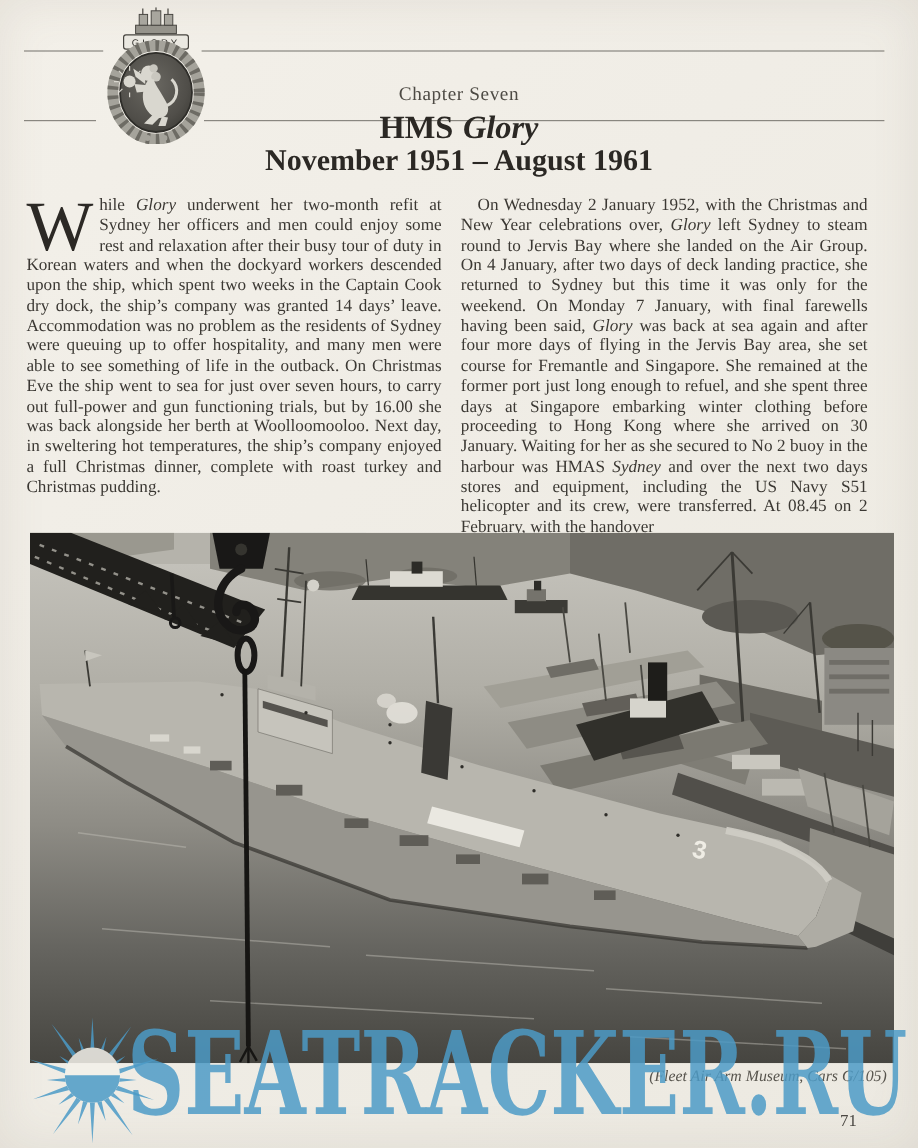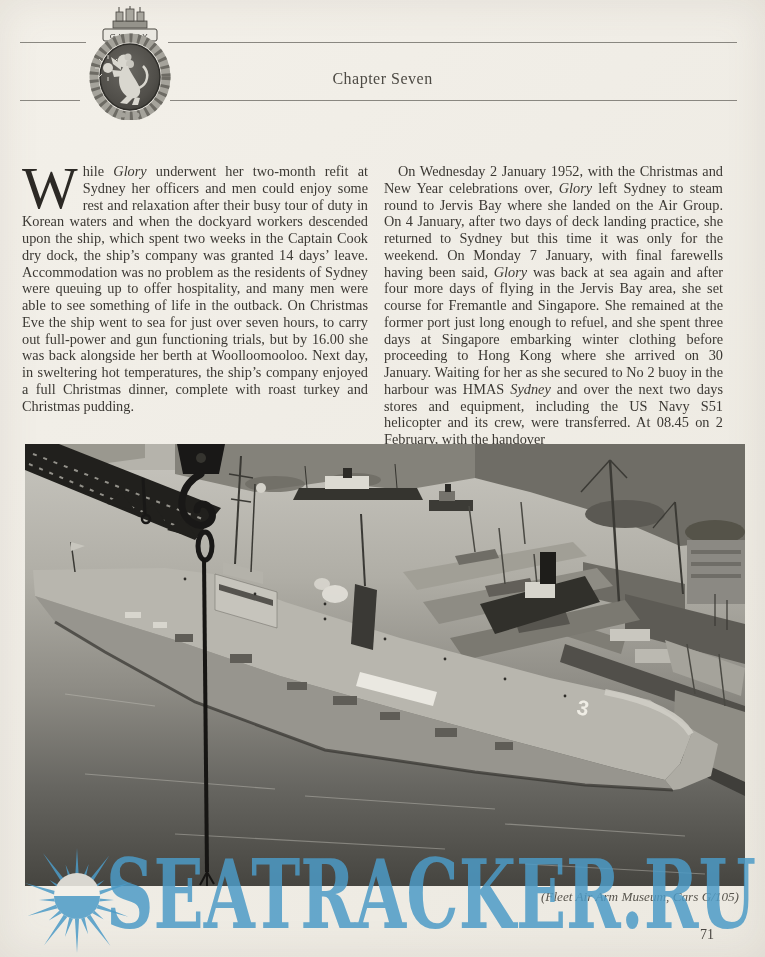--- a/index.html
+++ b/index.html
@@ -102,20 +102,24 @@
         <path d="M45,65 L34,64 L36,71 L46,70 Z" fill="#d9d7cf"></path>
         <path d="M50,89 L42,97 L49,98 L55,92 Z" fill="#d9d7cf"></path>
         <path d="M57,91 L54,99 L60,99 L62,92 Z" fill="#d9d7cf"></path>
         <path d="M61,82 C70,78 72,67 65,60" stroke="#d9d7cf" stroke-width="2.5" fill="none"></path>
       </g>
       <circle cx="45" cy="109" r="2.5" fill="#a5a39b"></circle>
       <circle cx="59" cy="109" r="2.5" fill="#a5a39b"></circle>
     </svg>
   </div>
 
+  <div class="title">
+    <div class="l1"><span class="pfx">HMS</span><i>Glory</i></div>
+    <div class="l2">November 1951 – August 1961</div>
+  </div>
 
   <div class="col col-left">
     <p><span class="dropcap">W</span><span>hile <i>Glory</i> underwent her two-month refit at Sydney her officers and men could enjoy some rest and relaxation after their busy tour of duty in Korean waters and when the dockyard workers descended upon the ship, which spent two weeks in the Captain Cook dry dock, the ship’s company was granted 14 days’ leave. Accommodation was no problem as the residents of Sydney were queuing up to offer hospitality, and many men were able to see something of life in the outback. On Christmas Eve the ship went to sea for just over seven hours, to carry out full-power and gun functioning trials, but by 16.00 she was back alongside her berth at Woolloomooloo. Next day, in sweltering hot temperatures, the ship’s company enjoyed a full Christmas dinner, complete with roast turkey and Christmas pudding.</span></p>
   </div>
   <div class="col col-right">
     <p>On Wednesday 2 January 1952, with the Christmas and New Year celebrations over, <i>Glory</i> left Sydney to steam round to Jervis Bay where she landed on the Air Group. On 4 January, after two days of deck landing practice, she returned to Sydney but this time it was only for the weekend. On Monday 7 January, with final farewells having been said, <i>Glory</i> was back at sea again and after four more days of flying in the Jervis Bay area, she set course for Fremantle and Singapore. She remained at the former port just long enough to refuel, and she spent three days at Singapore embarking winter clothing before proceeding to Hong Kong where she arrived on 30 January. Waiting for her as she secured to No 2 buoy in the harbour was HMAS <i>Sydney</i> and over the next two days stores and equipment, including the US Navy S51 helicopter and its crew, were transferred. At 08.45 on 2 February, with the handover</p>
   </div>
 
   <div class="photo">
     <svg viewBox="0 0 720 442" width="720" height="442">

